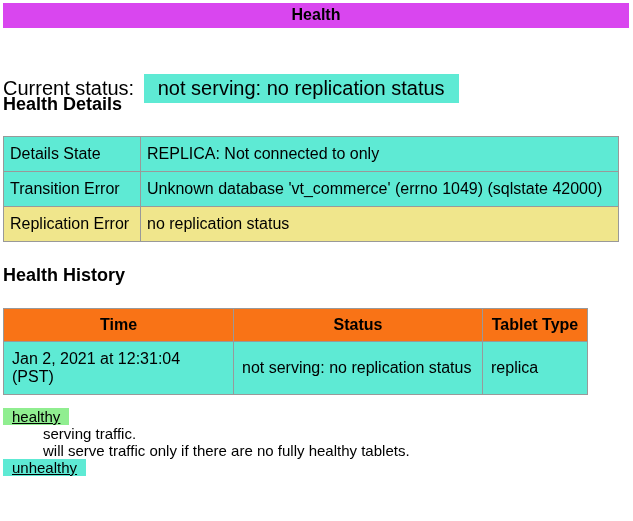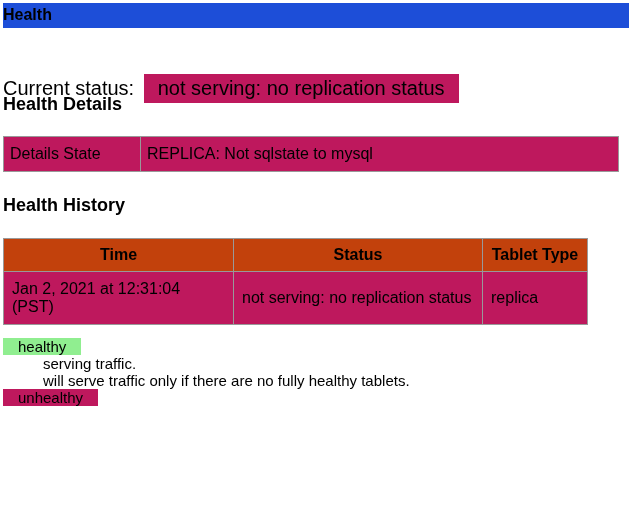--- a/index.html
+++ b/index.html
@@ -12,22 +12,22 @@
   }
   body {
     width: 633px;
     height: 521px;
     overflow: hidden;
     padding: 3px 4px 0 3px;
   }
 
   
   .title-bar {
-    background: #1d4ed8;
-    text-align: left;
+    background: #d946ef;
+    text-align: center;
     font-weight: bold;
     font-size: 16px;
     padding: 3px 0 4px 0;
     width: 626px;
   }
 
   
   .current-status {
     font-size: 20px;
     margin-top: 13px;
@@ -36,21 +36,21 @@
     white-space: nowrap;
   }
   .status-badge {
     display: inline-block;
     padding: 0 14px;
     margin-left: 4px;
     line-height: 29px;
   }
 
   
-  .unhealthy { background-color: #be185d; margin-top: 33px; }
+  .unhealthy { background-color: #5eead4; margin-top: 33px; }
   .healthy   { background-color: #90ee90; }
   .unhappy   { background-color: #f0e68c; }
 
   
   h1.section-heading {
     font-size: 18px;
     font-weight: bold;
     margin: 18px 0 16px 0;
     line-height: 31px;
   }
@@ -67,58 +67,66 @@
     line-height: 18px;
   }
 
   table.details-table { width: 616px; }
   table.details-table td.label-cell { width: 137px; }
 
   table.history-table th {
     text-align: center;
     font-weight: bold;
     padding: 7px 8px;
-    background: #c2410c;
+    background: #f97316;
   }
   table.history-table td { padding: 8px; }
   .col-time   { width: 230px; }
   .col-status { width: 249px; }
   .col-type   { width: 105px; }
 
   
   dl.legend {
     margin: 13px 0 0 0;
     font-size: 15px;
   }
   dl.legend dt { line-height: 17px; }
   dl.legend dd {
     margin: 0 0 0 40px;
     line-height: 17px;
   }
-  dl.legend dt span { padding: 0 15px; }
+  dl.legend dt span { padding: 0 9px; text-decoration: underline; }
 </style>
 </head>
 <body>
 
 <div class="title-bar">
   <span>Health</span>
 </div>
 
 <div class="current-status">
   <span>Current status:</span>
   <span class="status-badge unhealthy">not serving: no replication status</span>
 </div>
 
 <h1 class="section-heading">Health Details</h1>
 
 <table class="details-table">
   <tbody>
     <tr class="unhealthy">
       <td class="label-cell">Details State</td>
-      <td>REPLICA: Not sqlstate to mysql</td>
+      <td>REPLICA: Not connected to only</td>
+    </tr>
+    <tr class="unhealthy">
+      <td class="label-cell">Transition Error</td>
+      <td>Unknown database 'vt_commerce' (errno 1049) (sqlstate 42000)</td>
+    </tr>
+    <tr class="unhappy">
+      <td class="label-cell">Replication Error</td>
+      <td>no replication status</td>
     </tr>
   </tbody>
 </table>
 
 <h1 class="section-heading history-heading">Health History</h1>
 
 <table class="history-table">
   <thead>
     <tr>
       <th class="col-time">Time</th>

